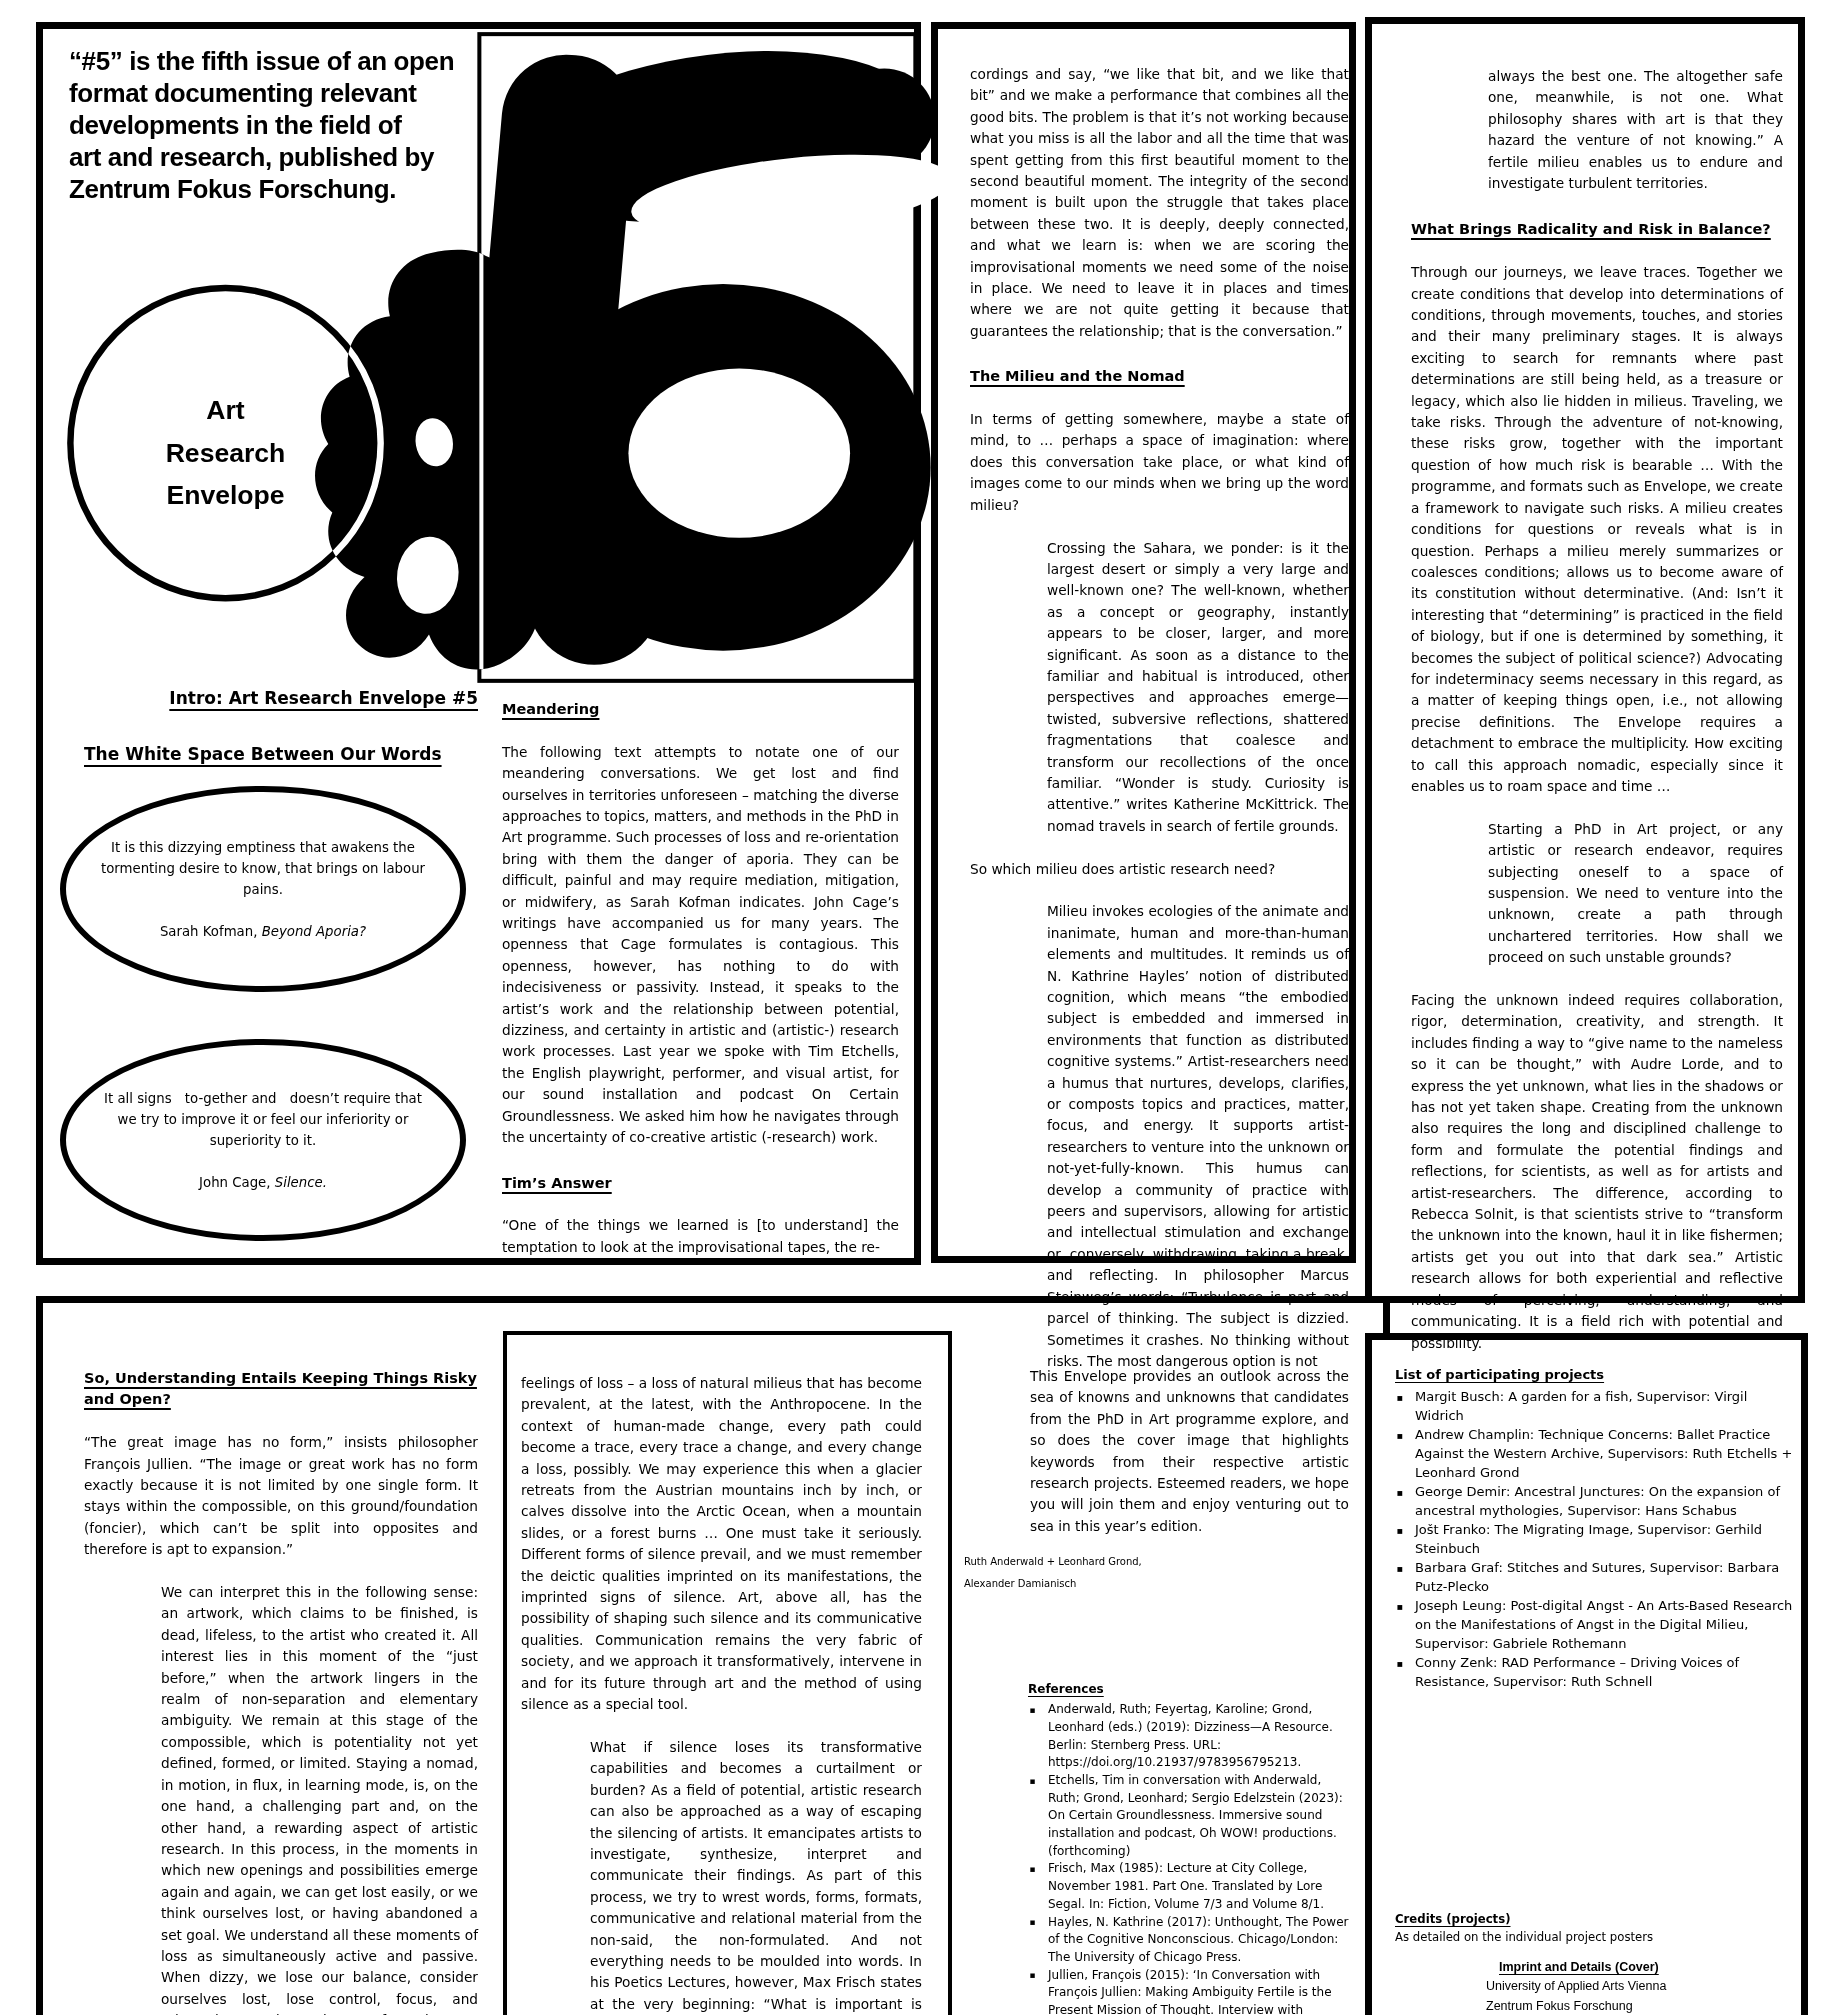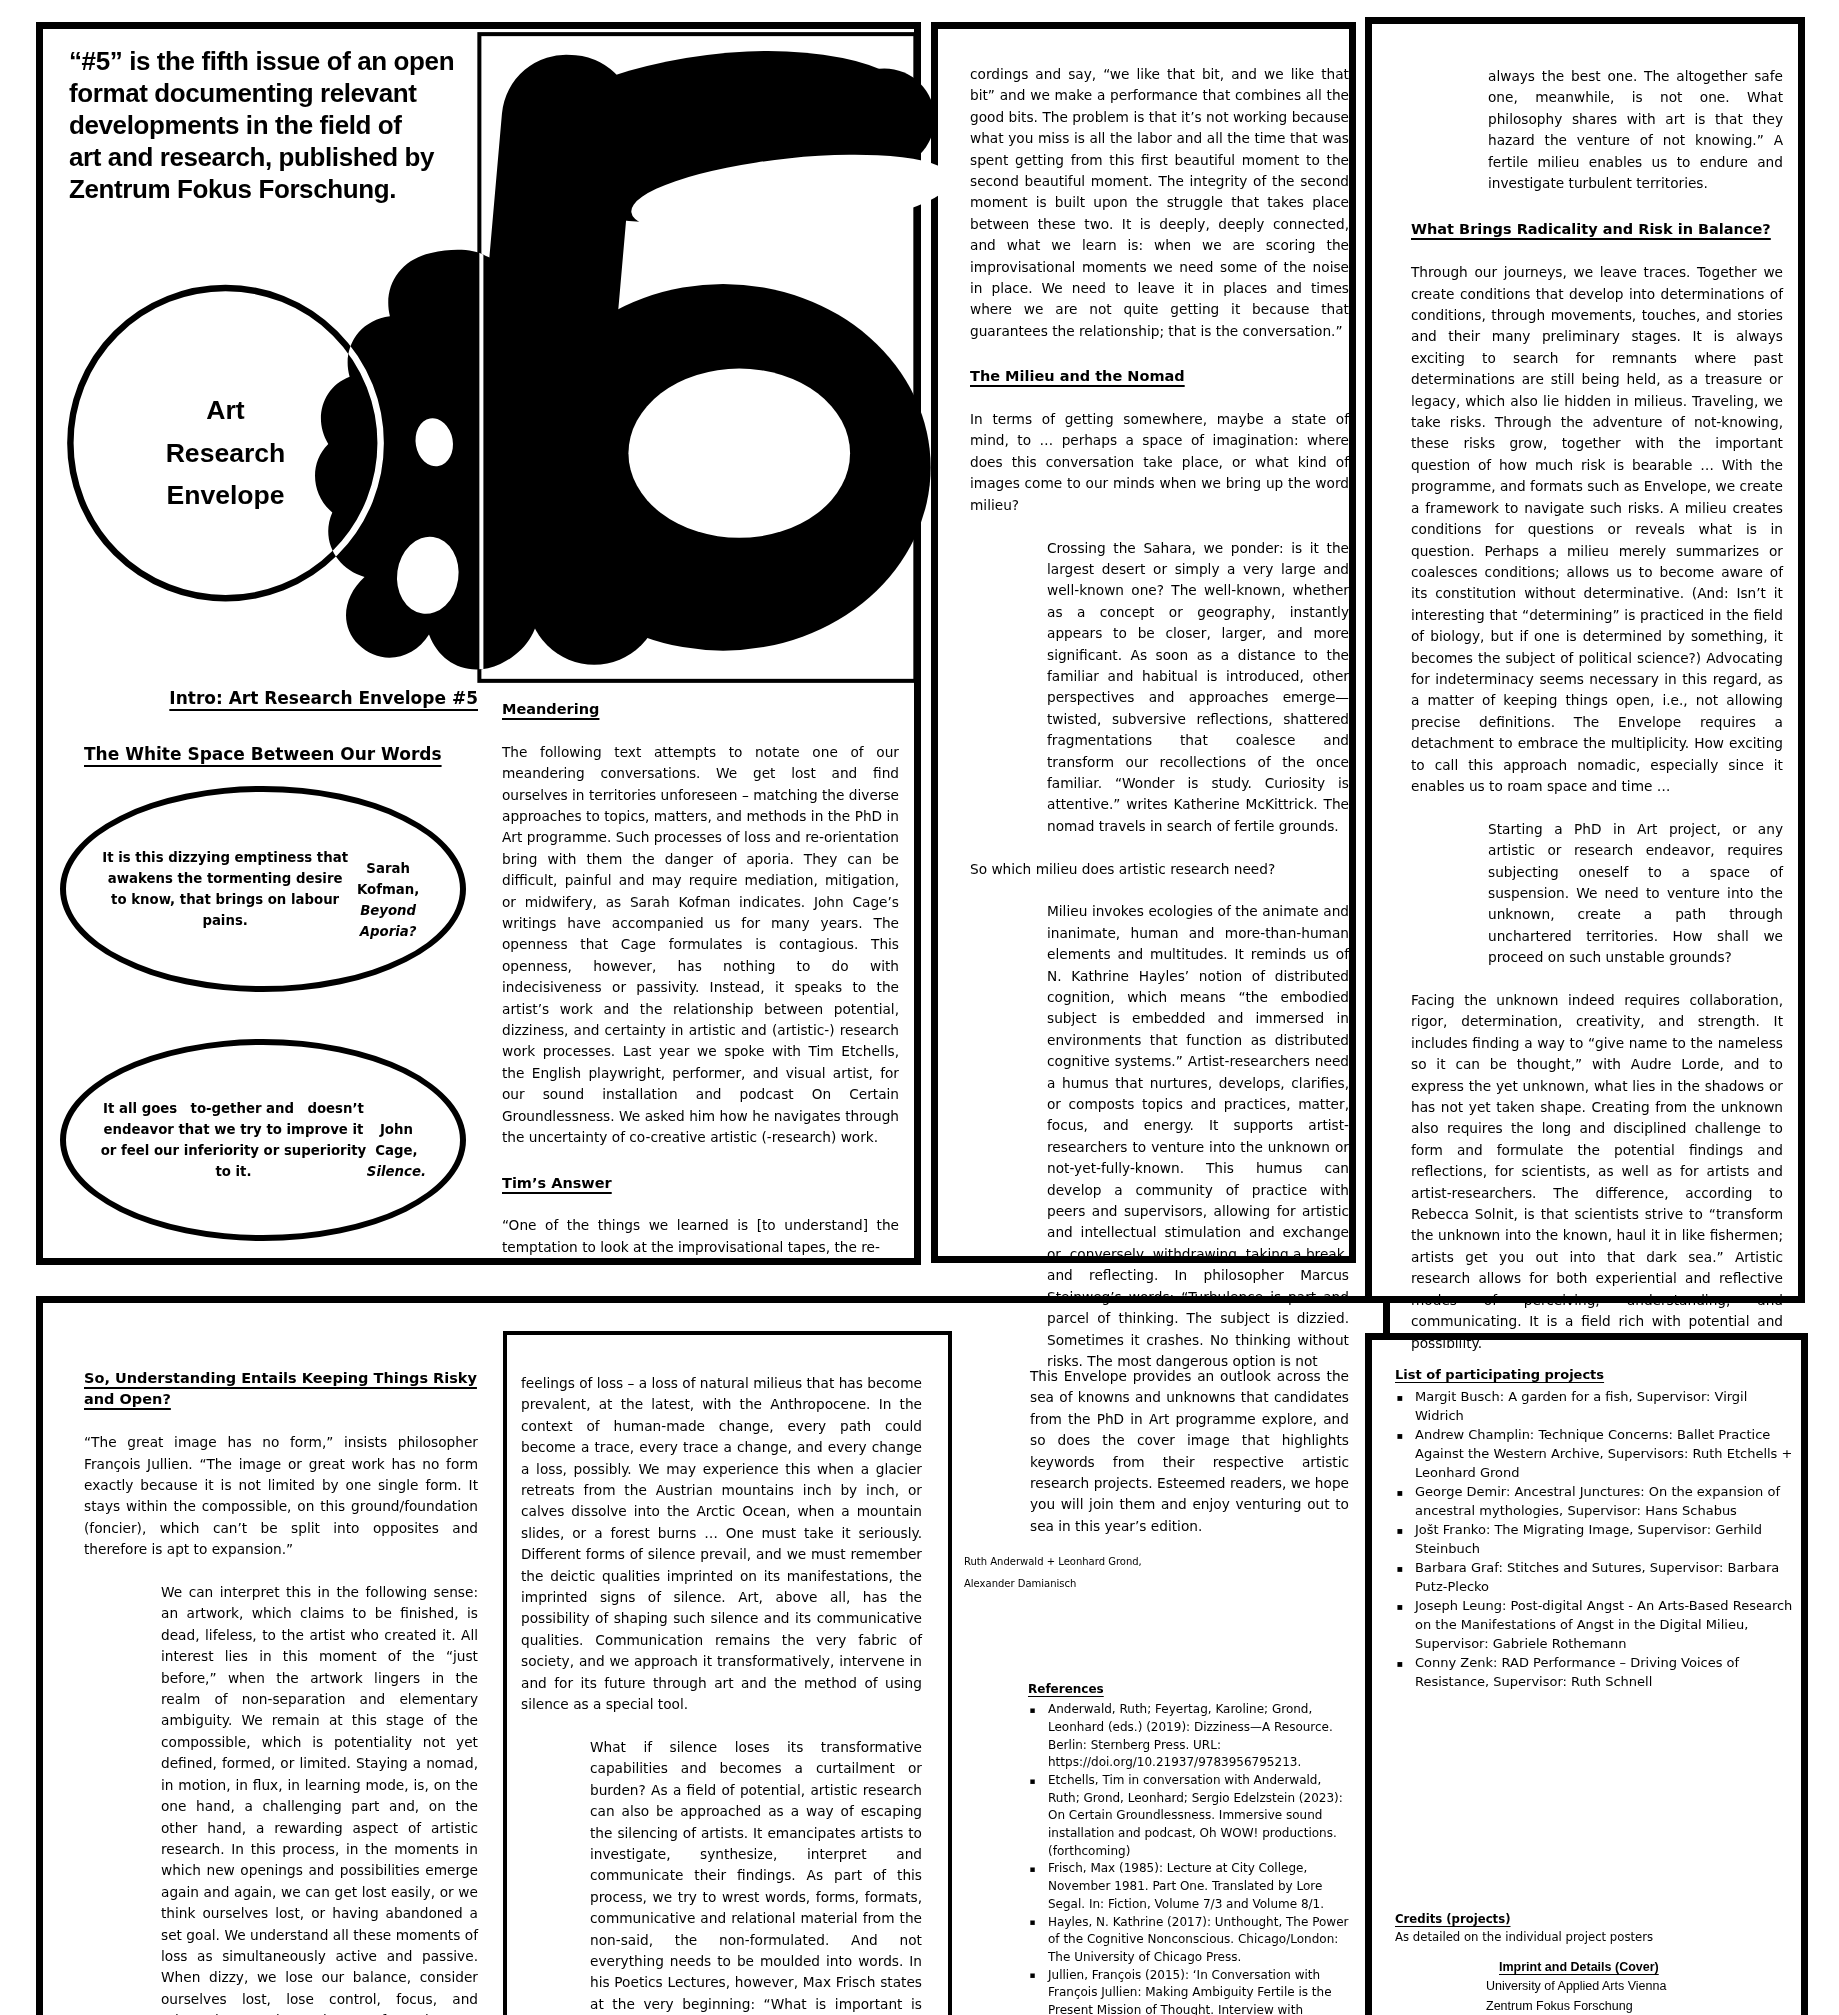--- a/index.html
+++ b/index.html
@@ -13,22 +13,22 @@
   .blurb{font-family:"Liberation Sans",sans-serif;font-weight:bold;font-size:26px;line-height:32px;letter-spacing:-0.4px;}
   .kicker,.sec-title{font-family:"DejaVu Sans",sans-serif;font-weight:bold;font-size:17px;
         text-decoration:underline;text-decoration-thickness:2px;text-underline-offset:4.8px;}
   .body-col{font-size:13.7px;line-height:21.4px;text-align:justify;}
   .body-col p{margin:0 0 21.4px 0;}
   .body-col p:last-child{margin-bottom:0;}
   .body-col .indent{margin-left:77px;}
   .h-run{font-weight:bold;text-decoration:underline;text-decoration-thickness:1.6px;text-underline-offset:4px;
         margin:0 0 20px 0;font-size:14.5px;}
   .oval{position:absolute;border:6px solid #000;border-radius:50%;box-sizing:border-box;
-        display:flex;flex-direction:row;justify-content:center;align-items:center;text-align:center;
-        padding:0 34px;font-size:13.3px;line-height:21px;background:#fff;font-weight:bold;}
+        display:flex;flex-direction:column;justify-content:center;text-align:center;
+        padding:0 34px;font-size:13.3px;line-height:21px;background:#fff;}
   .oval .attr{margin-top:21px;}
   .it{font-style:italic;}
   .sig{font-size:10px;line-height:22px;margin-left:10px;}
   .refs{font-size:12px;line-height:17.7px;}
   .refs-h{font-weight:bold;font-size:12px;text-decoration:underline;text-decoration-thickness:1.2px;text-underline-offset:3.2px;margin:0 0 2.4px 0;}
   .blist > div{position:relative;padding-left:20px;overflow-wrap:anywhere;}
   .blist > div::before{content:"▪";position:absolute;left:1.6px;font-size:0.75em;top:0.8px;}
   .projects{font-size:13px;line-height:19px;}
   .proj-h{font-weight:bold;font-size:13px;text-decoration:underline;text-decoration-thickness:1.2px;text-underline-offset:3.2px;margin:0 0 3.2px 0;}
   .credits{font-size:11.7px;line-height:17.7px;}
@@ -97,21 +97,21 @@
   <div class="abs sec-title" style="left:84px;top:744px;">The White Space Between Our Words</div>
 
   <div class="oval" style="left:60px;top:786px;width:406px;height:206px;">
     <div>It is this dizzying emptiness that awakens the tormenting desire to know, that brings on labour pains.</div>
     <div class="attr">
       <span>Sarah Kofman, </span><span class="it">Beyond Aporia?</span>
     </div>
   </div>
 
   <div class="oval" style="left:60px;top:1039px;width:406px;height:202px;">
-    <div>It all goes  to-gether and  doesn’t endeavor that we try to improve it or feel our inferiority or superiority to it.</div>
+    <div>It all signs  to-gether and  doesn’t require that we try to improve it or feel our inferiority or superiority to it.</div>
     <div class="attr">
       <span>John Cage, </span><span class="it">Silence.</span>
     </div>
   </div>
 
   <div class="abs body-col" style="left:502px;top:699px;width:397px;">
     <p class="h-run">Meandering</p>
     <p>The following text attempts to notate one of our meandering conversations. We get lost and find ourselves in territories unforeseen – matching the diverse approaches to topics, matters, and methods in the PhD in Art programme. Such processes of loss and re-orientation bring with them the danger of aporia. They can be difficult, painful and may require mediation, mitigation, or midwifery, as Sarah Kofman indicates. John Cage’s writings have accompanied us for many years. The openness that Cage formulates is contagious. This openness, however, has nothing to do with indecisiveness or passivity. Instead, it speaks to the artist’s work and the relationship between potential, dizziness, and certainty in artistic and (artistic-) research work processes. Last year we spoke with Tim Etchells, the English playwright, performer, and visual artist, for our sound installation and podcast On Certain Groundlessness. We asked him how he navigates through the uncertainty of co-creative artistic (-research) work.</p>
     <p class="h-run" style="margin-top:24px;">Tim’s Answer</p>
     <p>“One of the things we learned is [to understand] the temptation to look at the improvisational tapes, the re-</p>

